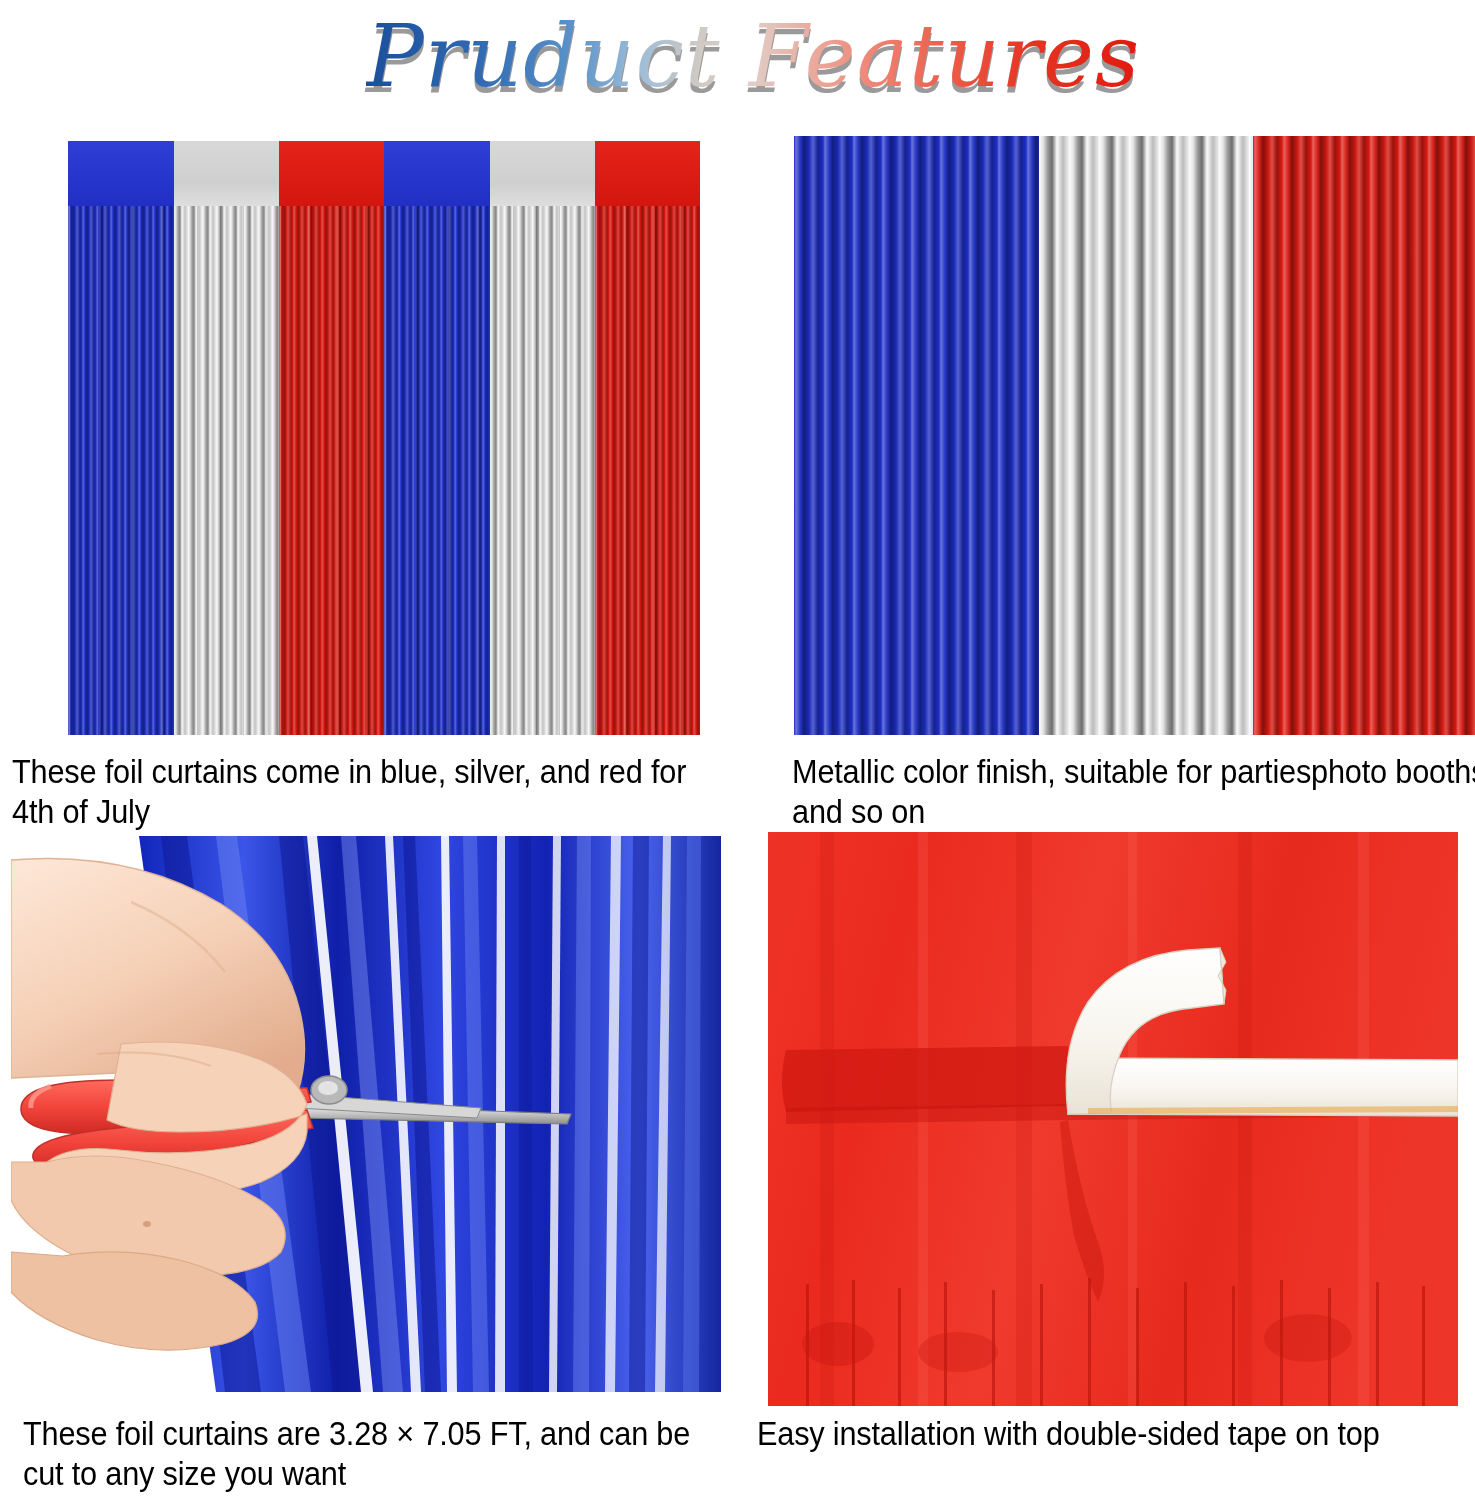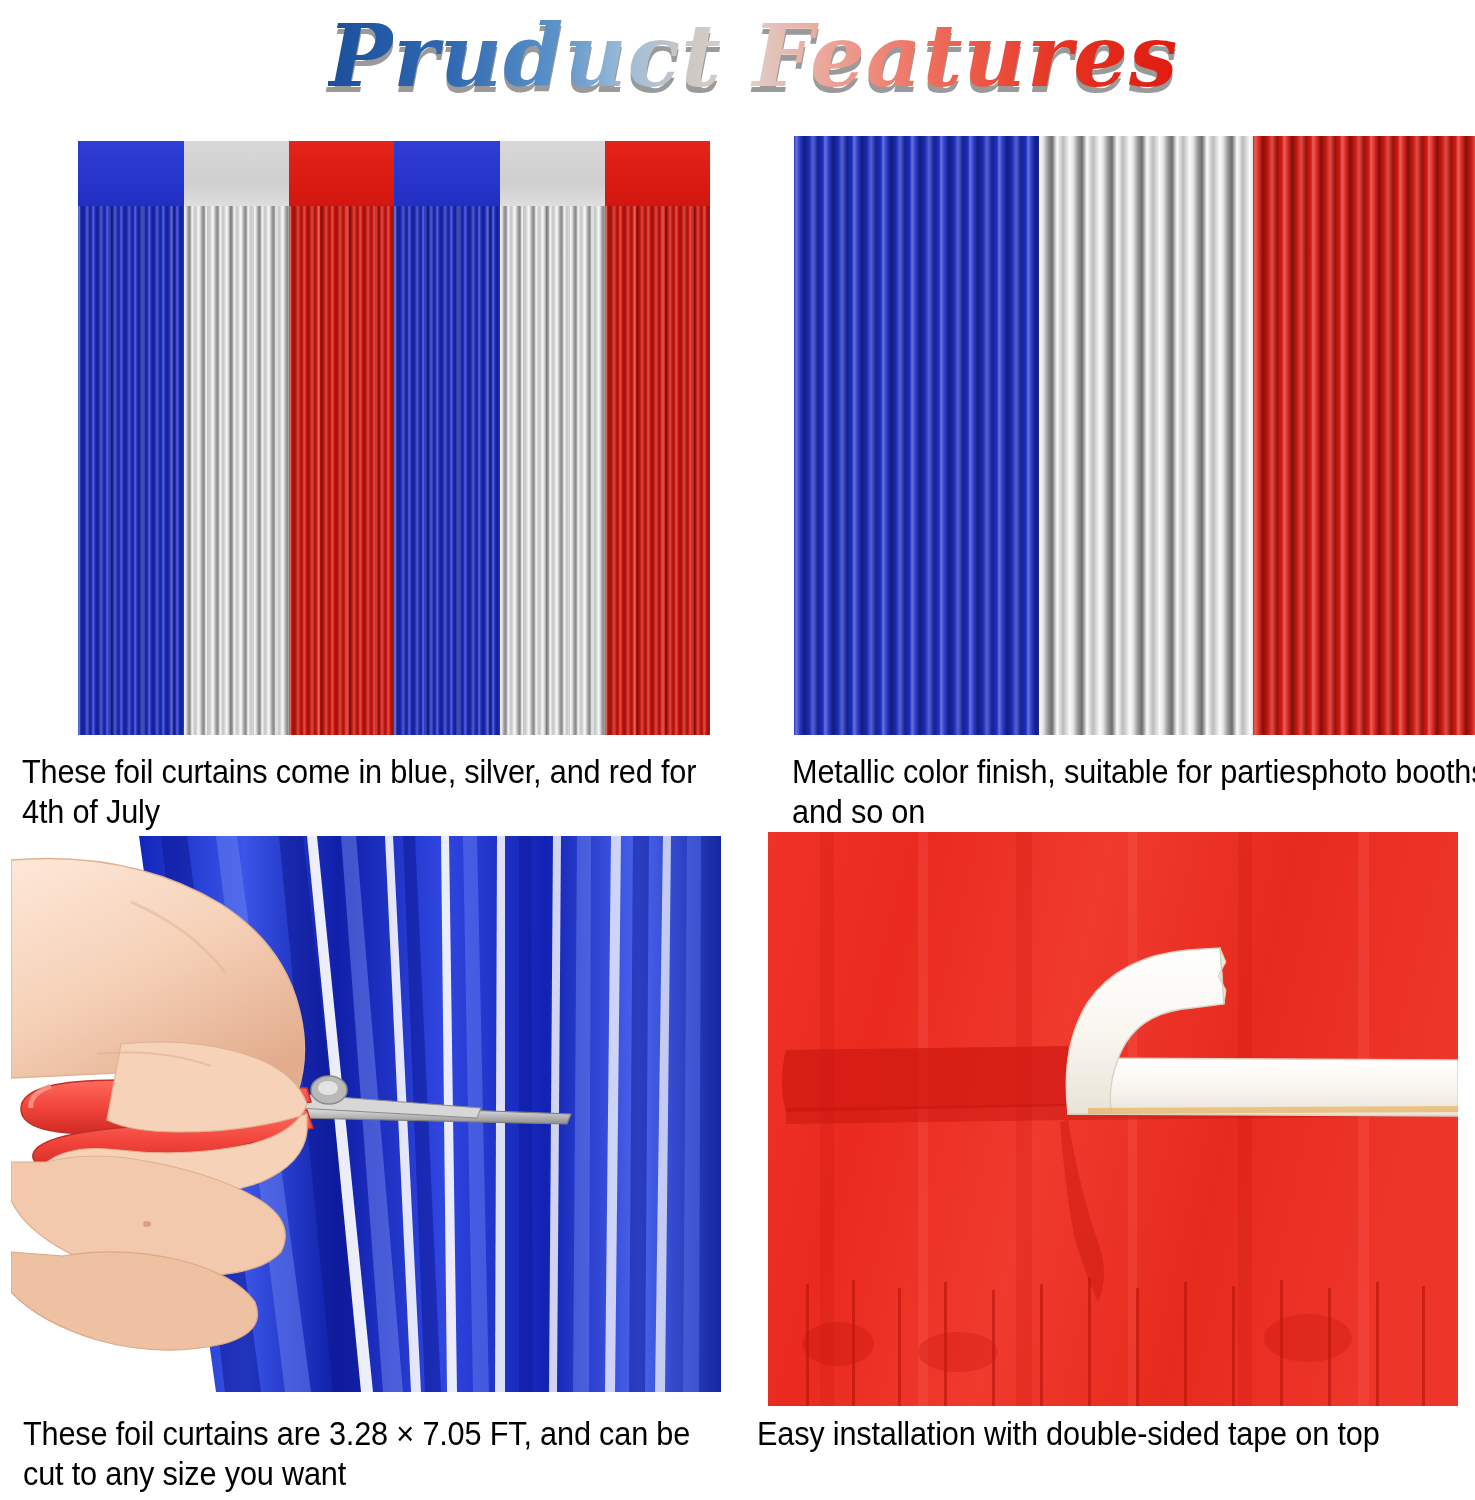--- a/index.html
+++ b/index.html
@@ -21,21 +21,21 @@
     top: 0;
     left: 0;
     width: 1475px;
     height: 112px;
     display: flex;
     align-items: center;
     justify-content: center;
   }
   .title {
     font-family: "DejaVu Serif", "Liberation Serif", serif;
-    font-weight: bold;
+    font-weight: normal;
     font-style: italic;
     font-size: 86px;
     letter-spacing: 1px;
     white-space: nowrap;
     line-height: 1;
     position: relative;
     padding: 0 6px;
     margin-left: 31px;
   }
   .title .shadow-layer {
@@ -200,21 +200,21 @@
 </head>
 <body>
 
 <div class="title-wrap">
   <div class="title">
     <span class="shadow-layer">Pruduct Features</span>
     <span class="grad-layer">Pruduct Features</span>
   </div>
 </div>
 
-<div class="cell" style="left:10px; top:112px; width:737px; height:720px;">
+<div class="cell" style="left:0px; top:112px; width:737px; height:720px;">
 
   <div class="photo" style="left:68px; top:29px; width:632px; height:594px;">
     <div class="curtain">
       <div class="panel p-blue" style="width:16.8%">
           <div class="head"></div>
           <div class="fringe"></div>
         </div>
       <div class="panel p-silver" style="width:16.6%">
           <div class="head"></div>
           <div class="fringe"></div>

